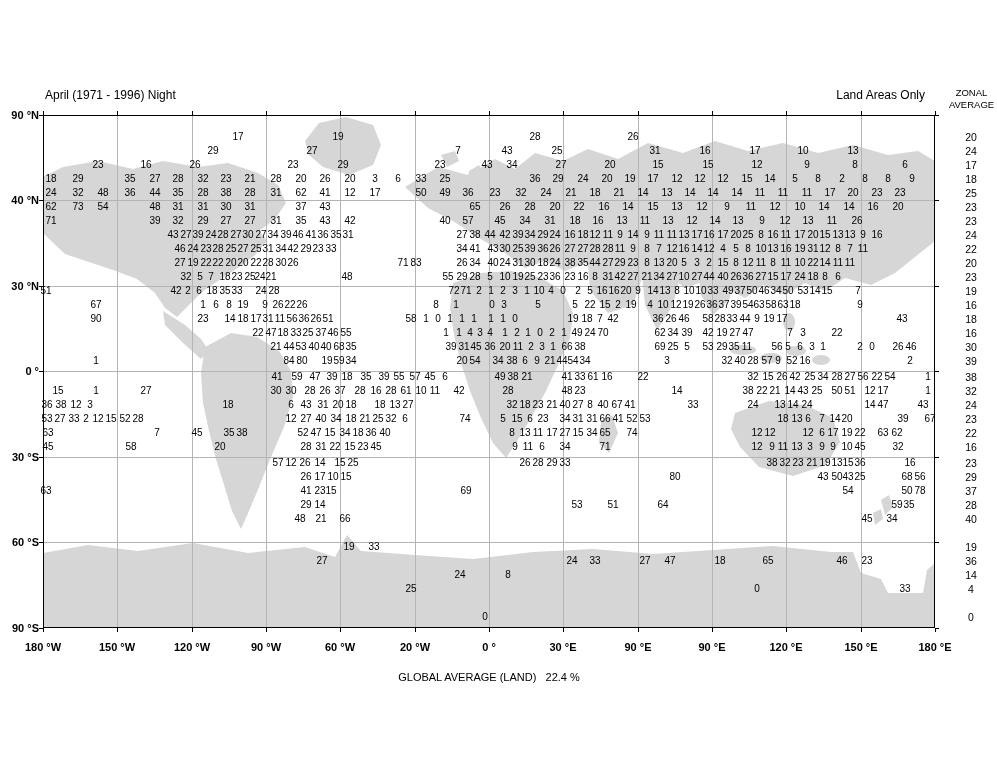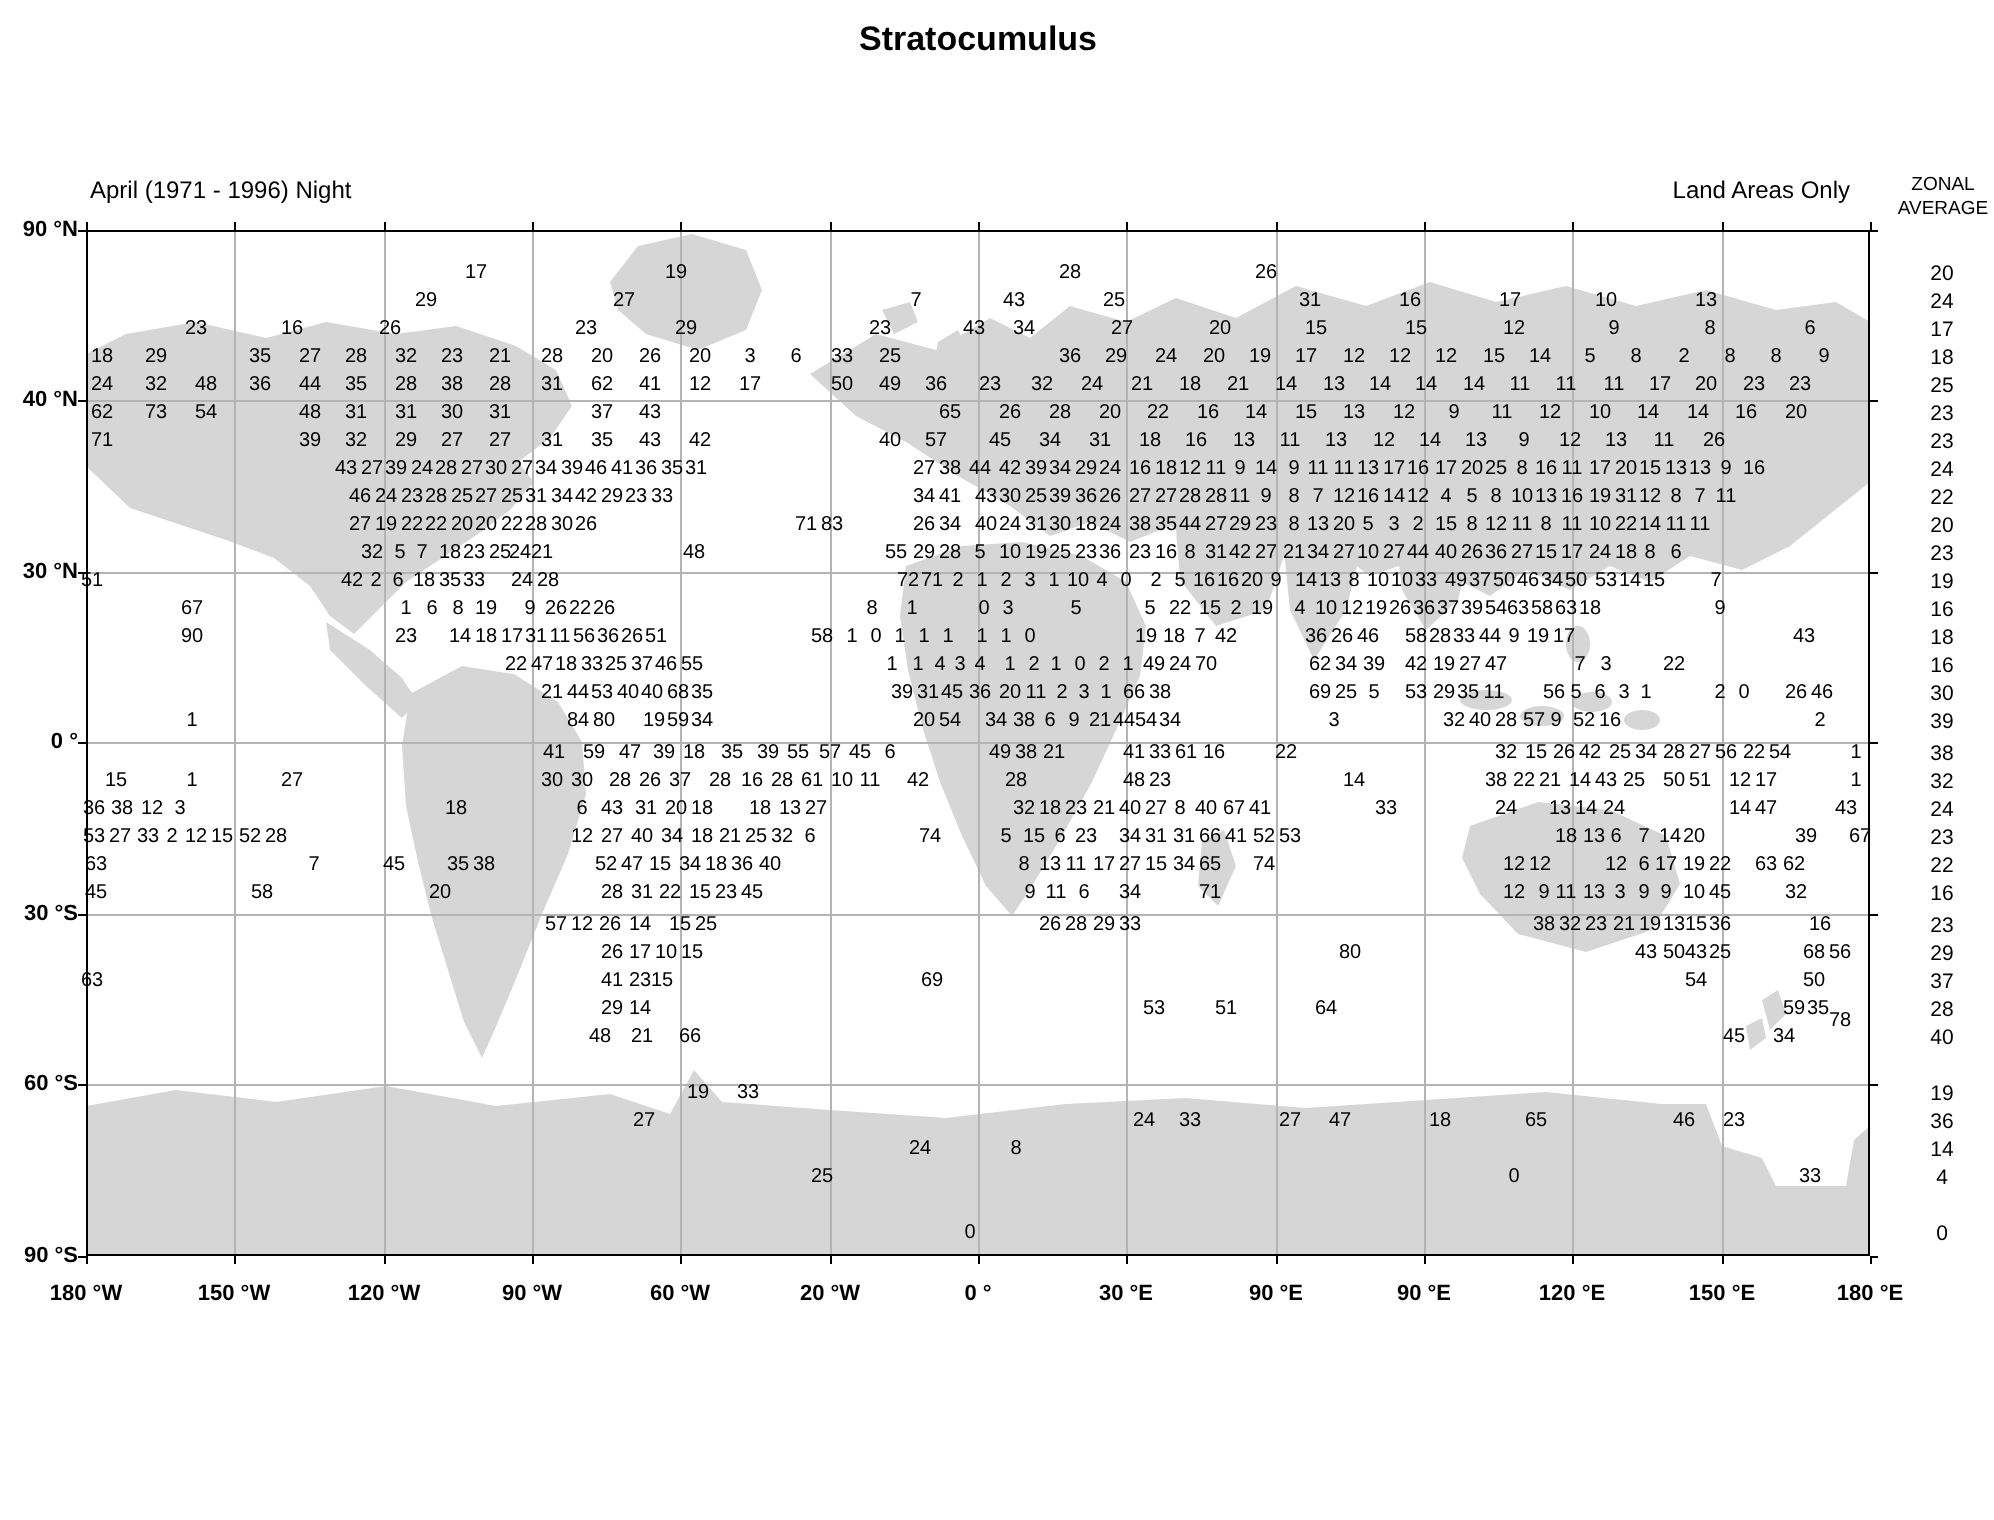--- a/index.html
+++ b/index.html
@@ -18,21 +18,20 @@
   .lon-label{position:absolute;font-size:11px;font-weight:bold;line-height:12px;
              transform:translateX(-50%);white-space:nowrap;top:641px;}
   .gavg{left:43px;width:892px;top:671px;text-align:center;font-size:11px;white-space:pre;}
   .fileinfo{left:0;width:940px;top:707px;text-align:center;font-size:13px;}
 </style>
 </head>
 <body>
 
 <div id="page">
 
-  <div class="abs title">Stratocumulus</div>
 
   <div class="abs hdr-left">April (1971 - 1996) Night</div>
   <div class="abs hdr-right">Land Areas Only</div>
   <div class="abs zonal-hdr">
     <div>ZONAL</div>
     <div>AVERAGE</div>
   </div>
 
   <svg id="map-svg" class="abs" style="left:43px;top:115px;overflow:visible" width="892" height="513" viewBox="0 0 892 513">
     <g id="land-layer">
@@ -891,21 +890,21 @@
       <span class="num" style="left: 907px; top: 472px;">68</span>
       <span class="num" style="left: 920px; top: 472px;">56</span>
       <span class="zonal-num" style="left: 971px; top: 472px;">29</span>
       <span class="num" style="left: 46px; top: 486px;">63</span>
       <span class="num" style="left: 306px; top: 486px;">41</span>
       <span class="num" style="left: 320px; top: 486px;">23</span>
       <span class="num" style="left: 331px; top: 486px;">15</span>
       <span class="num" style="left: 466px; top: 486px;">69</span>
       <span class="num" style="left: 848px; top: 486px;">54</span>
       <span class="num" style="left: 907px; top: 486px;">50</span>
-      <span class="num" style="left: 920px; top: 486px; margin-top: 20px;">78</span>
+      <span class="num" style="left: 920px; top: 486px;">78</span>
       <span class="zonal-num" style="left: 971px; top: 486px;">37</span>
       <span class="num" style="left: 306px; top: 500px;">29</span>
       <span class="num" style="left: 320px; top: 500px;">14</span>
       <span class="num" style="left: 577px; top: 500px;">53</span>
       <span class="num" style="left: 613px; top: 500px;">51</span>
       <span class="num" style="left: 663px; top: 500px;">64</span>
       <span class="num" style="left: 897px; top: 500px;">59</span>
       <span class="num" style="left: 909px; top: 500px;">35</span>
       <span class="zonal-num" style="left: 971px; top: 500px;">28</span>
       <span class="num" style="left: 300px; top: 514px;">48</span>
@@ -953,14 +952,15 @@
       <div class="lon-label" style="left: 415px;">20 °W</div>
       <div class="lon-label" style="left: 489px;">0 °</div>
       <div class="lon-label" style="left: 563px;">30 °E</div>
       <div class="lon-label" style="left: 638px;">90 °E</div>
       <div class="lon-label" style="left: 712px;">90 °E</div>
       <div class="lon-label" style="left: 786px;">120 °E</div>
       <div class="lon-label" style="left: 861px;">150 °E</div>
       <div class="lon-label" style="left: 935px;">180 °E</div>
     </div>
 
+  <div class="abs gavg">GLOBAL AVERAGE (LAND)   22.4 %</div>
 
 </div>
 
 </body></html>

